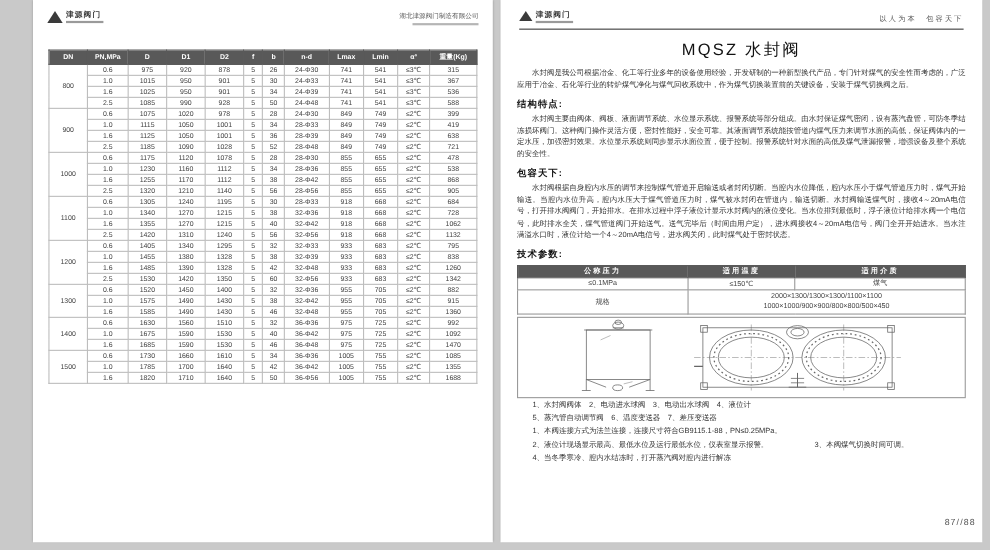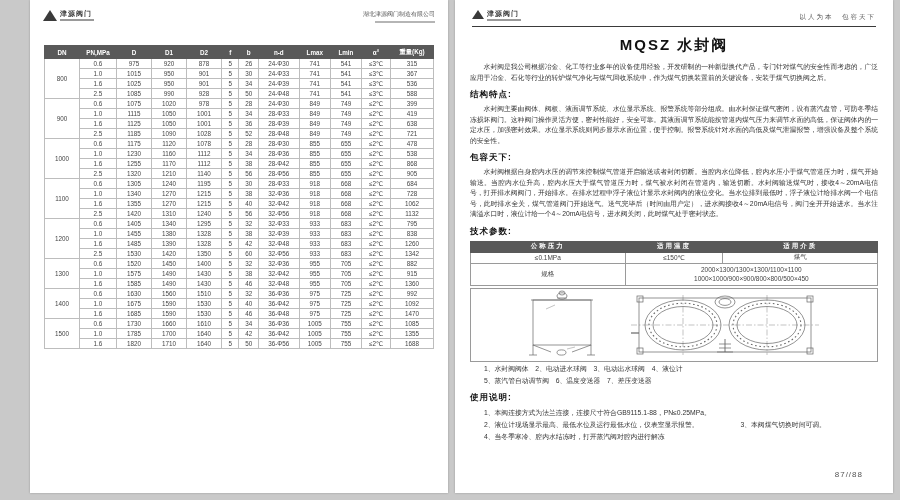--- a/index.html
+++ b/index.html
@@ -26,38 +26,38 @@
   .spec-table { position:absolute; left:14px; top:45px; width:390px; border-collapse:collapse; font-size:6.3px; color:#444; table-layout:fixed; }
   .spec-table th { background:#595959; color:#fff; font-weight:bold; height:13px; border:0.5px solid #595959; font-size:6.3px; }
   .spec-table td { border:0.5px solid #bdbdbd; text-align:center; height:10px; padding:0; }
   col.c-dn{width:9%;} col.c-pn{width:9.5%;} col.c-d{width:9%;} col.c-d1{width:9%;} col.c-d2{width:9%;}
   col.c-f{width:4.5%;} col.c-b{width:5%;} col.c-nd{width:10.5%;} col.c-lmax{width:8%;} col.c-lmin{width:8%;}
   col.c-a{width:7.5%;} col.c-kg{width:11%;}
 
   
   .rp-inner { padding:0 15px; position:relative; height:100%; }
   .rp-rule { border-bottom:1.5px solid #3a3a3a; margin:0 2px; }
-  .doc-title { text-align:center; font-size:15px; font-weight:bold; color:#111; letter-spacing:2px; margin:9px 0 7px 0; }
+  .doc-title { text-align:center; font-size:15px; font-weight:normal; color:#111; letter-spacing:2px; margin:9px 0 7px 0; }
   .para { font-size:6.8px; line-height:1.55; text-indent:2em; color:#333; text-align:justify; }
   .sec-head { font-size:8.5px; font-weight:bold; color:#111; margin:6px 0 3px 0; letter-spacing:1px; }
 
   .tech-table { width:100%; border-collapse:collapse; font-size:6.5px; margin-top:2px; }
   .tech-table th { background:#595959; color:#fff; font-weight:bold; height:11px; border:0.5px solid #595959; letter-spacing:2px; }
   .tech-table td { border:0.5px solid #9a9a9a; text-align:center; height:11px; color:#444; }
   .tech-col1 { width:38%; } .tech-col2 { width:24%; } .tech-col3 { width:38%; }
   .spec-multiline { line-height:1.35; padding:2px 0; }
 
   .outline-box { border:1px solid #9a9a9a; height:74px; margin-top:2px; position:relative; background:#fff; }
 
   .num-lines { margin-left:14px; margin-top:1px; }
   .num-line { font-size:6.8px; line-height:1.7; color:#333; display:flex; }
   .num-line span { margin-right:42px; }
   .num-line span:last-child { margin-right:0; }
 
-  .page-num { position:absolute; right:30px; bottom:14px; font-size:8px; color:#555; letter-spacing:1px; }
+  .page-num { position:absolute; right:6px; bottom:14px; font-size:8px; color:#555; letter-spacing:1px; }
 
   svg { display:block; }
 </style>
 </head>
 <body>
 
 <div class="page page-left">
   <div class="hdr">
     <div class="brand">
       <span class="tri"></span>
@@ -586,21 +586,20 @@
 
     <div class="num-lines" id="equip-lines">
         <div class="num-line">
           <span>1、水封阀阀体　2、电动进水球阀　3、电动出水球阀　4、液位计</span>
         </div>
         <div class="num-line">
           <span>5、蒸汽管自动调节阀　6、温度变送器　7、差压变送器</span>
         </div>
       </div>
 
-    <div class="sec-head">使用说明:</div>
     <div class="num-lines" id="usage-lines">
         <div class="num-line">
           <span>1、本阀连接方式为法兰连接，连接尺寸符合GB9115.1-88，PN≤0.25MPa。</span>
         </div>
         <div class="num-line">
           <span>2、液位计现场显示最高、最低水位及运行最低水位，仪表室显示报警。</span>
           <span>3、本阀煤气切换时间可调。</span>
         </div>
         <div class="num-line">
           <span>4、当冬季寒冷、腔内水结冻时，打开蒸汽阀对腔内进行解冻</span>

